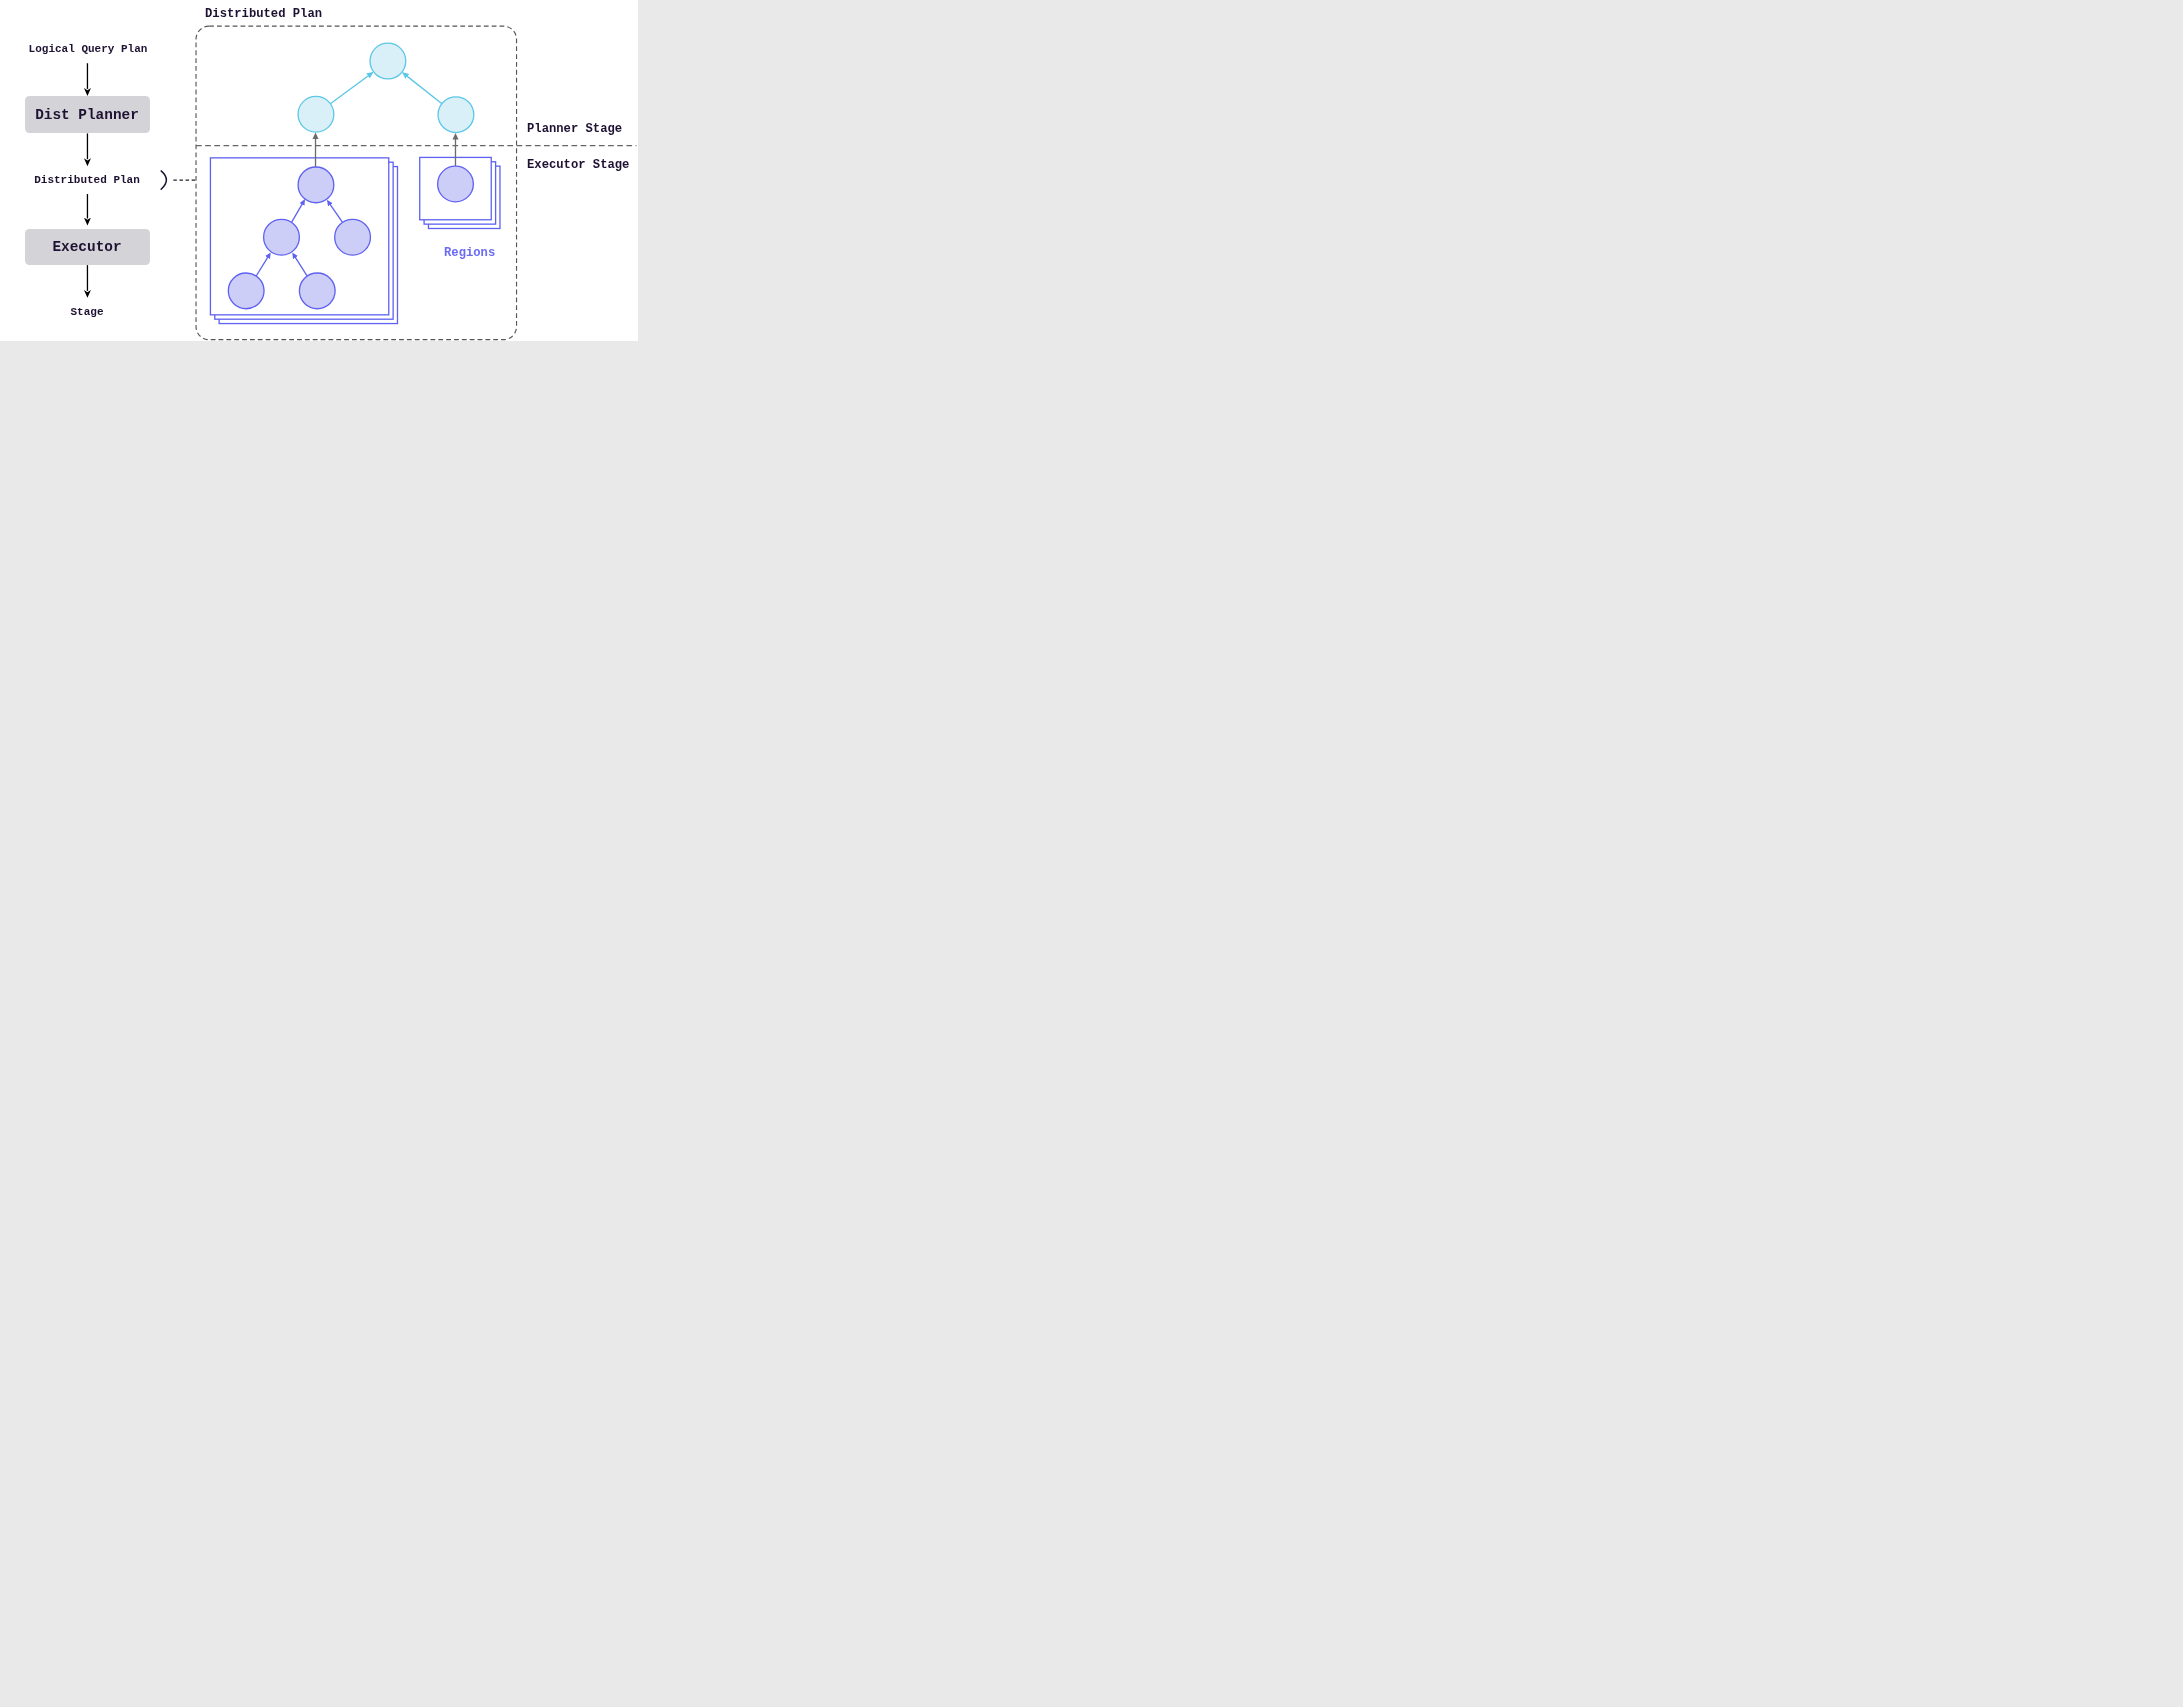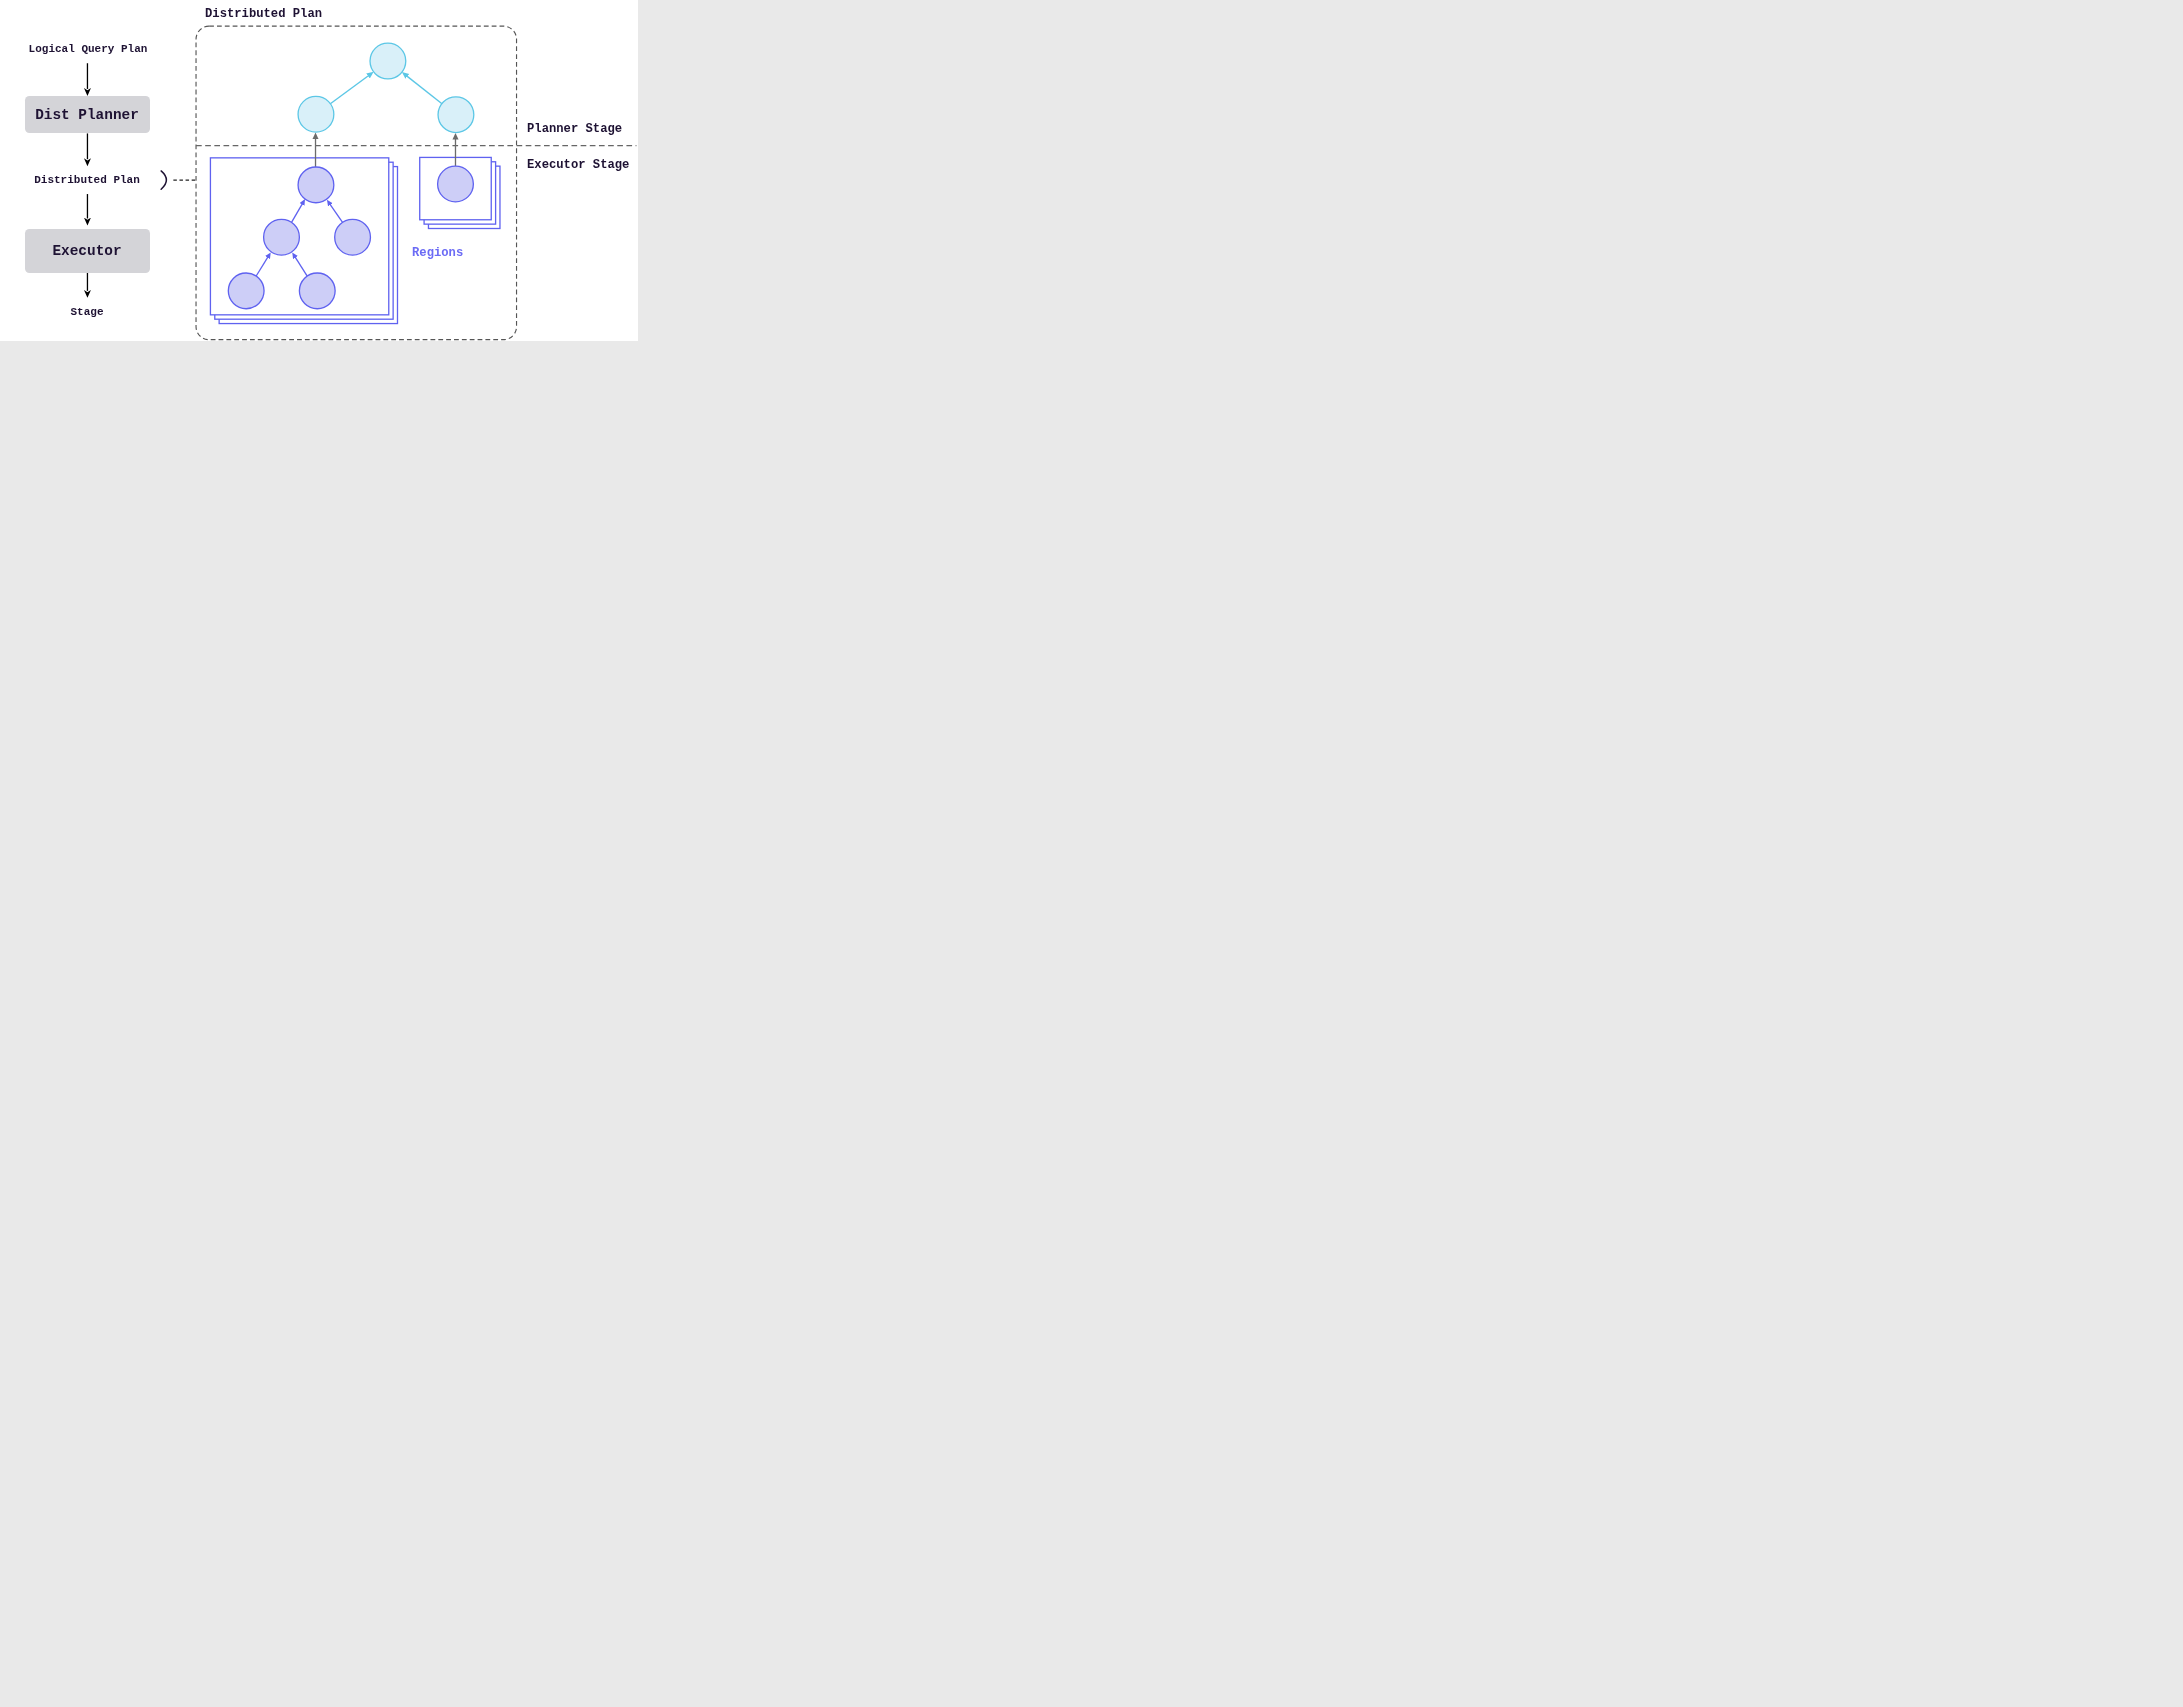--- a/index.html
+++ b/index.html
@@ -18,21 +18,21 @@
     font-size:11px;letter-spacing:0;
   }
   .lbl.centered{transform:translate(-50%,-50%);}
   .lbl.vcentered{transform:translateY(-50%);}
   .lbl.small{font-size:12.2px;}
   .flow-box{
     position:absolute;left:24.5px;width:125px;height:37px;background:var(--box-fill);
     border-radius:4.4px;display:flex;align-items:center;justify-content:center;
     font-weight:700;font-size:14.4px;color:var(--text-dark);
   }
-  .regions{color:var(--regions-text);}
+  .regions{color:var(--regions-text);margin-left:32px;}
   
   .dashed-box{fill:none;stroke:var(--dashed-border);stroke-width:2.6;stroke-dasharray:11 7;}
   .sep-line{fill:none;stroke:#666666;stroke-width:3;stroke-dasharray:13 8;}
   .sq{fill:#ffffff;stroke:var(--indigo);stroke-width:3;}
   .node-indigo{fill:var(--indigo-fill);stroke:var(--indigo);stroke-width:3;}
   .node-cyan{fill:var(--cyan-fill);stroke:var(--cyan);stroke-width:3;}
   .arrow-black{stroke:var(--black);stroke-width:3;fill:none;}
   .arrow-cyan{stroke:var(--cyan);stroke-width:3.2;fill:none;}
   .arrow-gray{stroke:var(--gray-arrow);stroke-width:3;fill:none;}
   .arrow-indigo{stroke:var(--indigo);stroke-width:3;fill:none;}
@@ -108,21 +108,21 @@
   </svg>
 
   <div class="lbl centered" style="left:88px;top:49px">Logical Query Plan</div>
 
   <div class="flow-box" style="top:96px">
     <span>Dist Planner</span>
   </div>
 
   <div class="lbl centered" style="left:87px;top:180px">Distributed Plan</div>
 
-  <div class="flow-box" style="top:229px;height:44px">
+  <div class="flow-box" style="top:229px;height:36px">
     <span>Executor</span>
   </div>
 
   <div class="lbl centered" style="left:87px;top:312px">Stage</div>
 
   <div class="lbl small vcentered" style="left:205px;top:14px">Distributed Plan</div>
 
   <div class="lbl small vcentered" style="left:527px;top:129px">Planner Stage</div>
 
   <div class="lbl small vcentered" style="left:527px;top:165px">Executor Stage</div>

